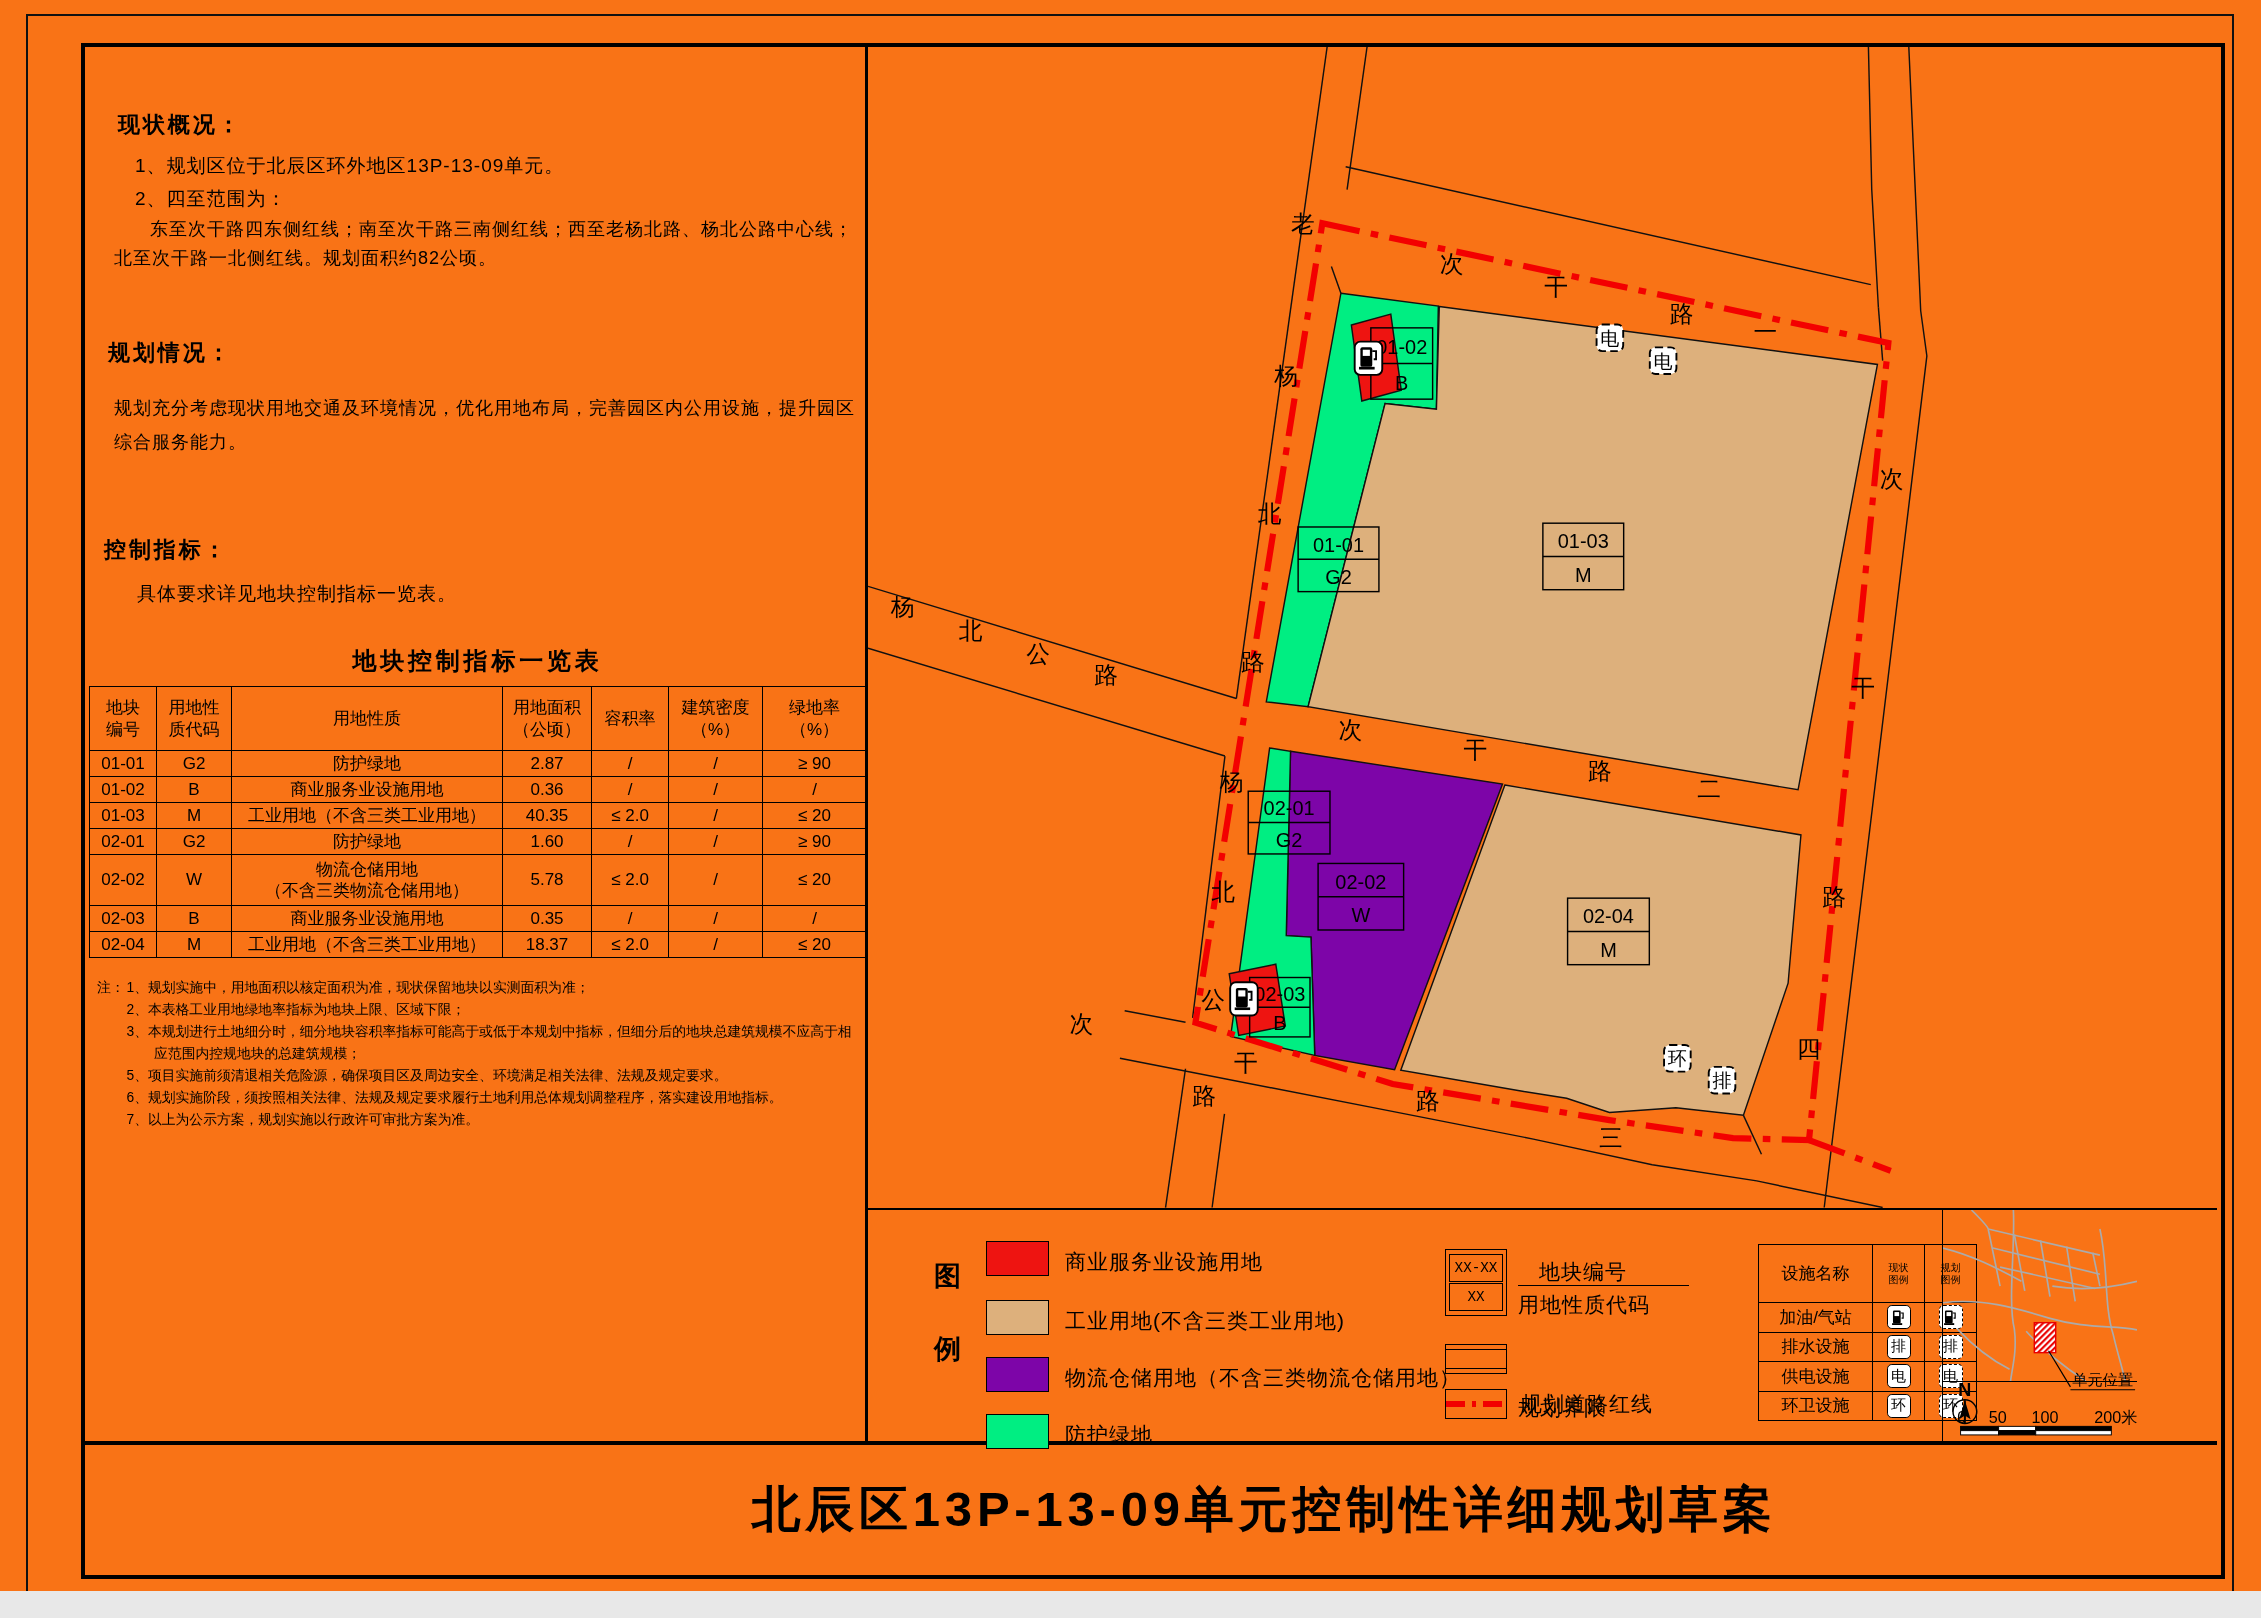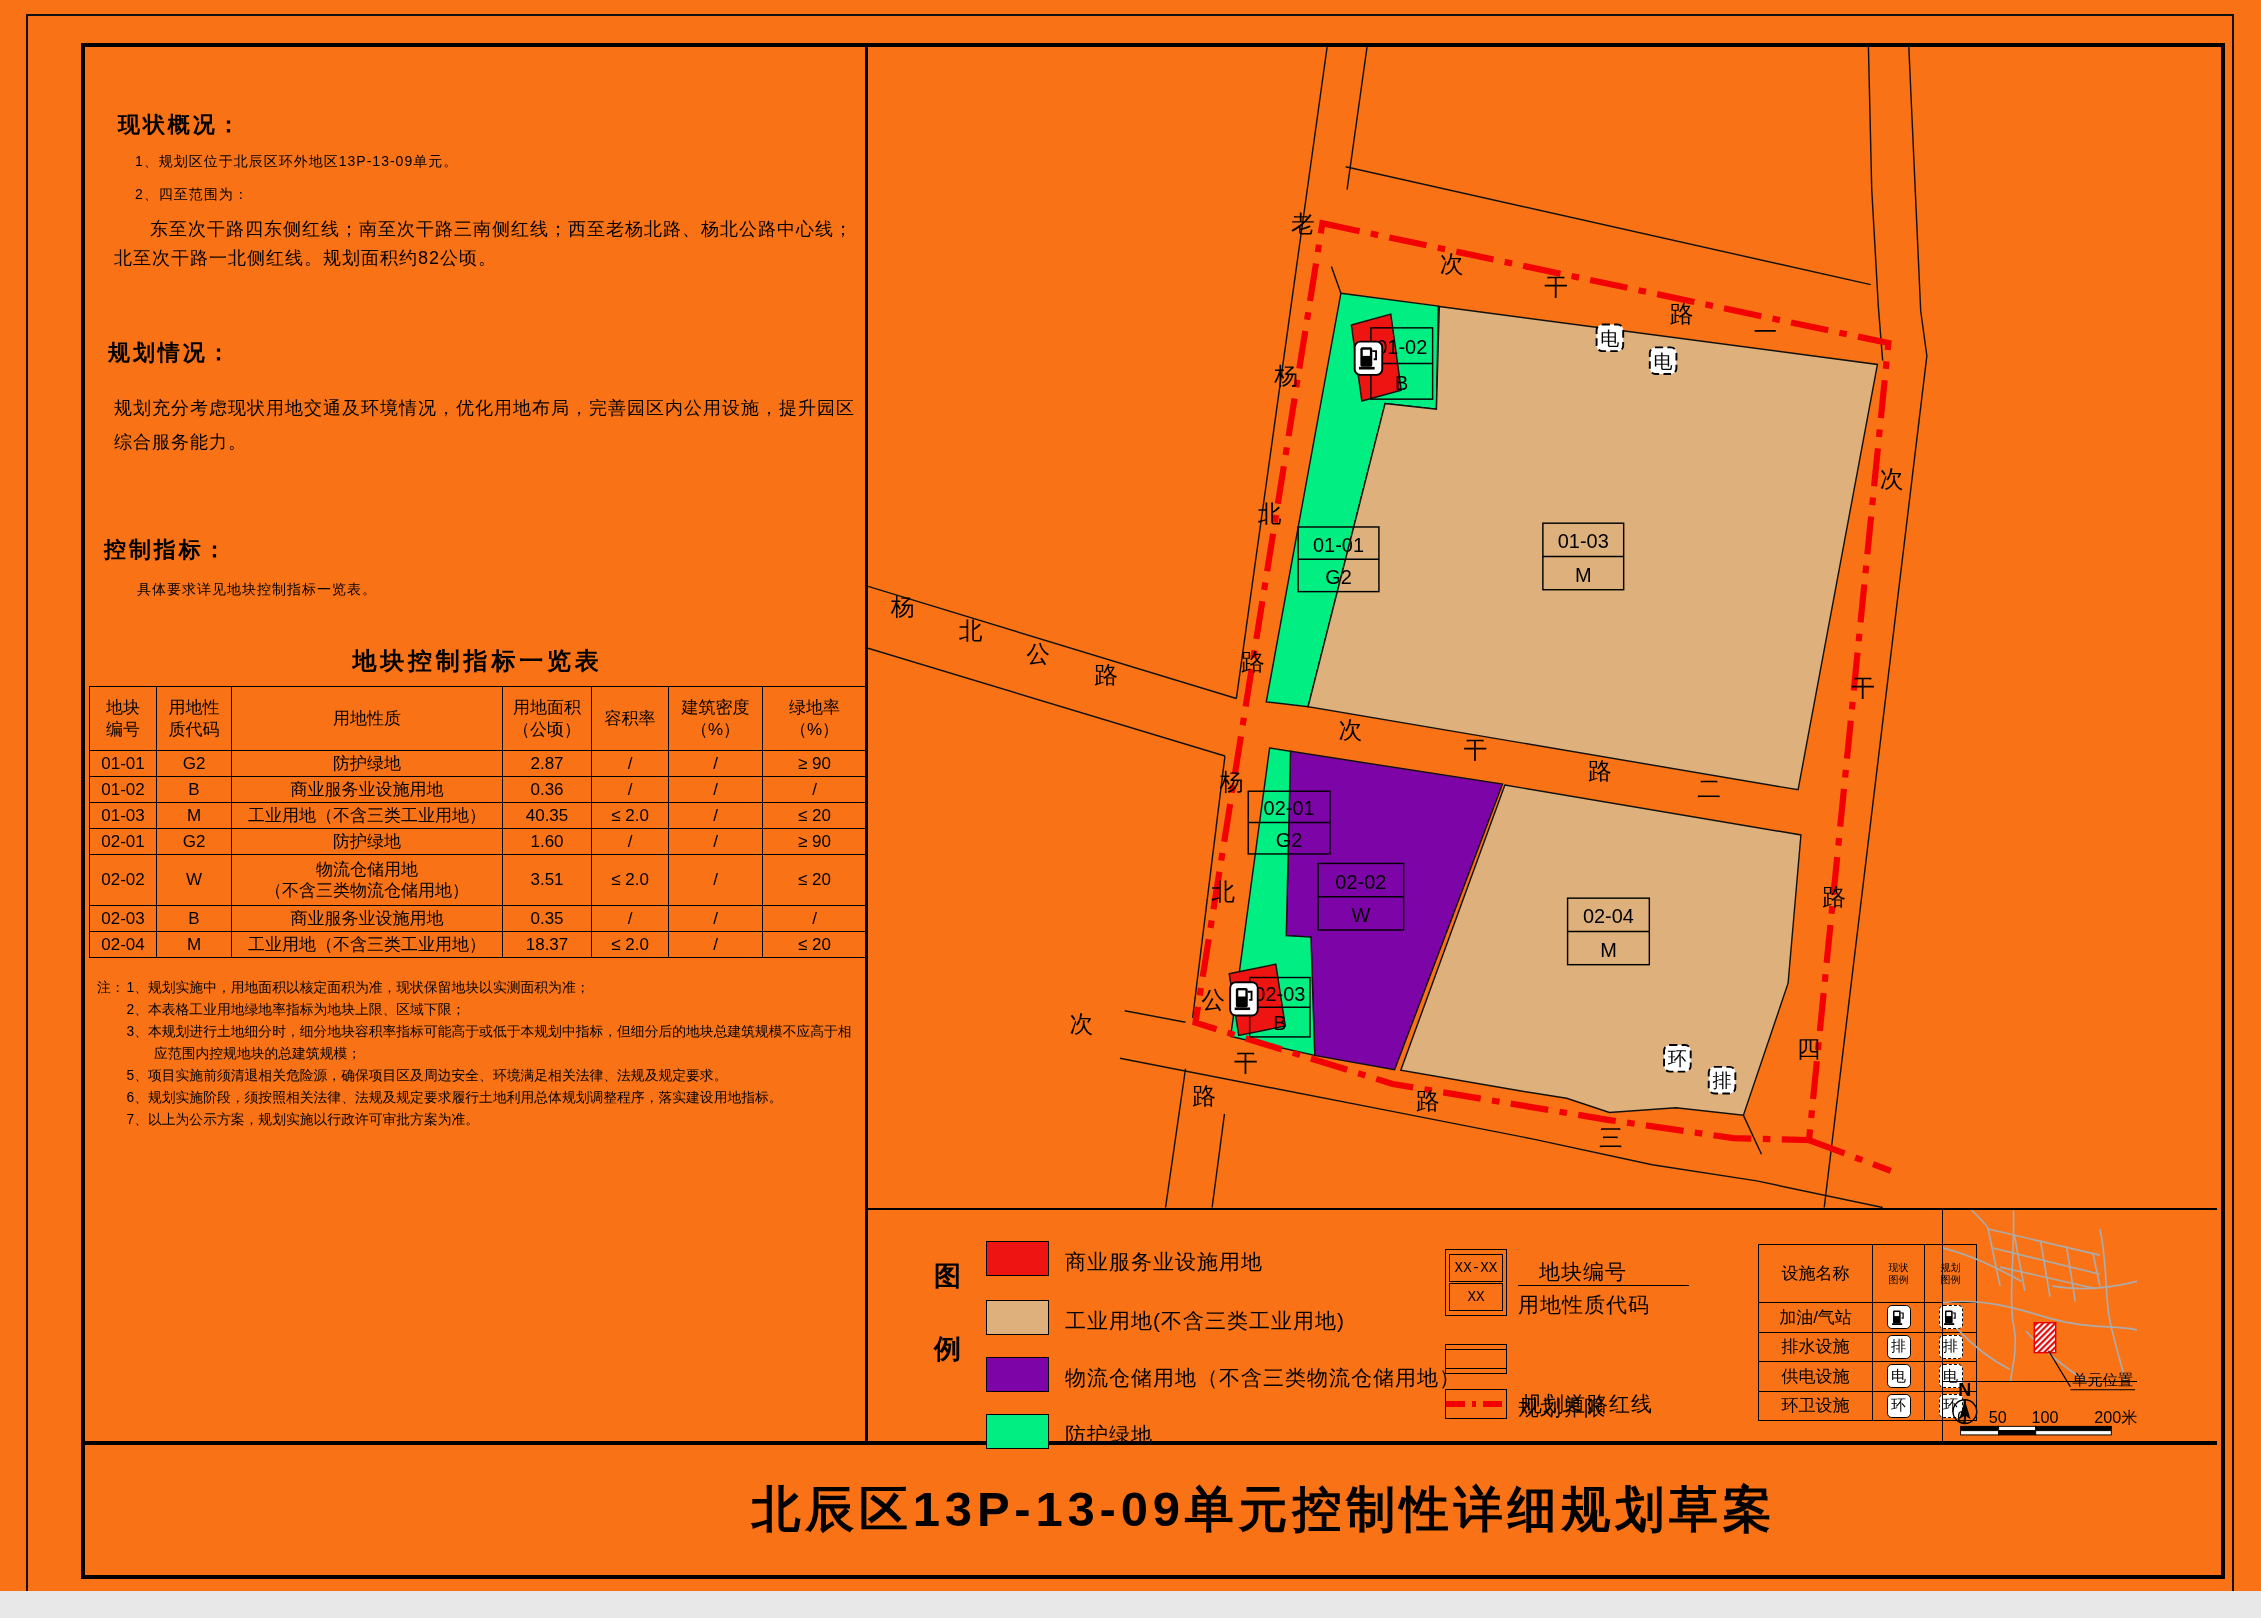--- a/index.html
+++ b/index.html
@@ -6,21 +6,21 @@
   .sheet{position:relative;width:2261px;height:1591px;background:#f97316;
     font-family:"Liberation Sans",sans-serif;color:#000;overflow:hidden;}
   .page-border{position:absolute;left:26px;top:14.3px;width:2204px;height:1585px;border:2.4px solid #111;}
   .frame{position:absolute;left:81px;top:43px;width:2136px;height:1528px;border:4.3px solid #000;}
   .vdiv{position:absolute;left:865px;top:43px;width:2.9px;height:1402px;background:#000;}
   .map-bottom-line{position:absolute;left:865px;top:1208px;width:1352px;height:2.4px;background:#000;}
   .title-top-line{position:absolute;left:81px;top:1441px;width:2136px;height:3.8px;background:#000;}
 
   
   .h-sec{position:absolute;font-size:22px;font-weight:bold;letter-spacing:2.9px;}
-  .t-line{position:absolute;font-size:14px;letter-spacing:1px;}
+  .t-line{position:absolute;font-size:19px;letter-spacing:1px;}
   .t-para{position:absolute;font-size:18px;line-height:1.62;letter-spacing:1px;}
   .tbl-title{position:absolute;left:89px;top:645px;width:777px;text-align:center;
     font-size:24px;font-weight:bold;letter-spacing:3.8px;}
   table.ctrl{position:absolute;left:89px;top:686px;border-collapse:collapse;table-layout:fixed;padding-left:8px;}
   table.ctrl td,table.ctrl th{border:1.4px solid #000;text-align:center;vertical-align:middle;
     font-size:17px;font-weight:normal;padding:0 1.9px;white-space:pre-line;line-height:1.25;}
   table.ctrl tr.hdr{height:64px;}
   table.ctrl tr.r{height:26px;}
   table.ctrl tr.r2{height:51px;}
   .notes{position:absolute;left:97px;top:977px;width:765px;font-size:13.8px;line-height:1.6;}
@@ -149,21 +149,21 @@
           <td>1.60</td>
           <td>/</td>
           <td>/</td>
           <td>≥ 90</td>
         </tr>
         <tr class="r2">
           <td>02-02</td>
           <td>W</td>
           <td>物流仓储用地
 （不含三类物流仓储用地）</td>
-          <td>3.51</td>
+          <td>5.78</td>
           <td>≤ 2.0</td>
           <td>/</td>
           <td>≤ 20</td>
         </tr>
         <tr class="r">
           <td>02-03</td>
           <td>B</td>
           <td>商业服务业设施用地</td>
           <td>0.35</td>
           <td>/</td>

